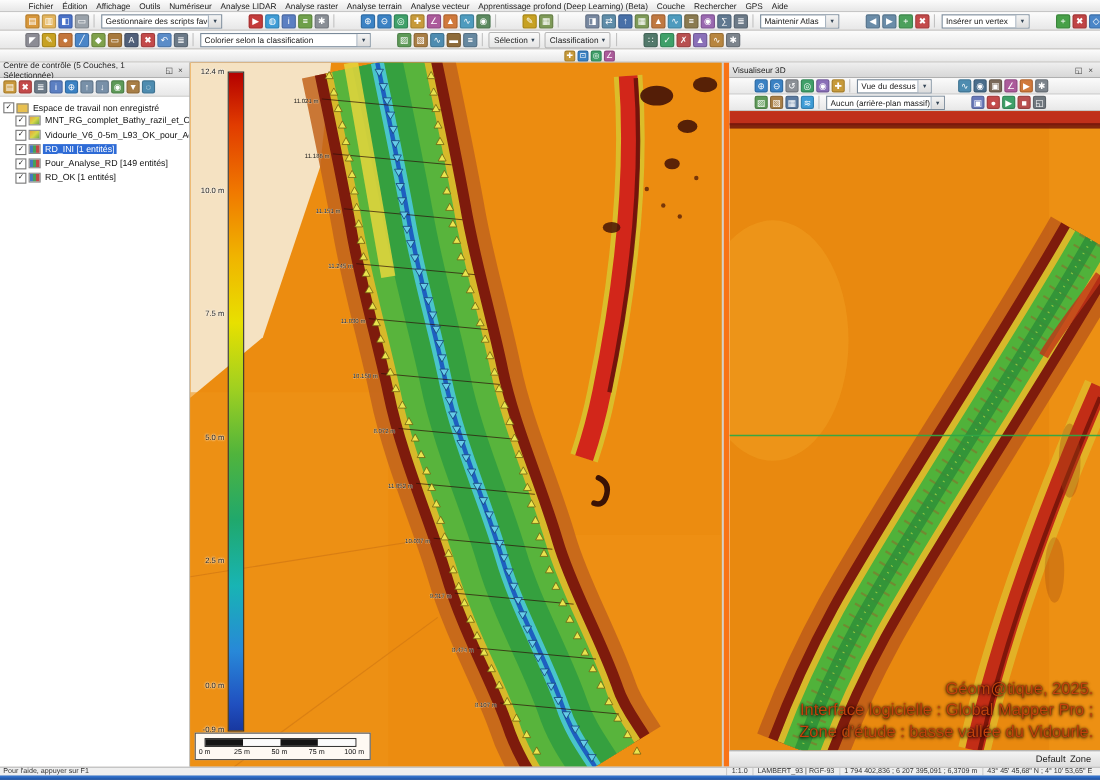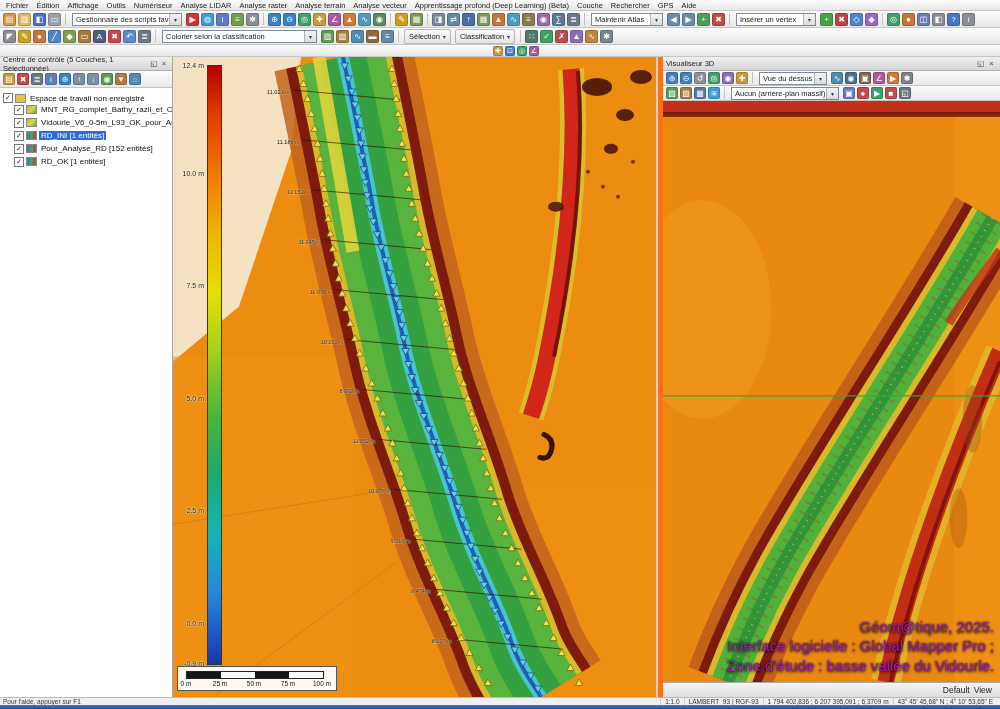--- a/index.html
+++ b/index.html
@@ -8,21 +8,21 @@
   svg text{font-family:"Liberation Sans",sans-serif;}
 
   
   .bar{position:absolute;left:0;width:1000px;background:linear-gradient(#FCFCFC,#E7E7E7);
        border-bottom:1px solid #C6C6C6;display:flex;align-items:center;box-sizing:border-box;}
   #menu-bar{top:0;height:11px;font-size:7.5px;color:#222;padding-left:2px;}
   .menu-item{padding:0 4px;white-space:nowrap;}
   #toolbar1{top:11px;height:17px;padding-left:2px;}
   #toolbar2{top:28px;height:17px;padding-left:2px;}
   #toolbar3{top:45px;height:12px;padding-left:492px;}
-  .icogrp{display:flex;align-items:center;flex:0 0 auto;}
+  .icogrp{display:flex;align-items:center;flex:0 0 auto;margin-left:20px;}
   .tbicon{width:13px;height:13px;border-radius:2px;margin:0 1px;display:flex;align-items:center;
           justify-content:center;font-size:8px;color:#fff;flex:0 0 auto;
           box-shadow:inset 0 0 0 1px rgba(0,0,0,.18);cursor:default;}
   #toolbar3 .tbicon{width:10px;height:10px;font-size:7px;}
   .sep{width:1px;height:12px;background:#C2C2C2;margin:0 3px;flex:0 0 auto;}
   .combo{height:13px;background:#fff;border:1px solid #7A8A9A;display:flex;align-items:center;
          font-size:7.5px;color:#222;padding-left:3px;margin:0 3px;flex:0 0 auto;box-sizing:border-box;}
   .combo .cl{white-space:nowrap;overflow:hidden;flex:1;}
   .combo .arr{width:11px;height:100%;background:linear-gradient(#F4F4F4,#DCDCDC);
               border-left:1px solid #A8B4C0;display:flex;align-items:center;justify-content:center;
@@ -70,21 +70,21 @@
   .scale-label{position:absolute;top:13px;font-size:6.5px;color:#111;transform:translateX(-50%);white-space:nowrap;}
 
   
   #viewer3d{position:absolute;left:658px;top:57px;width:342px;height:640px;background:#ECECEC;
             border-left:5px solid #f97316;display:flex;flex-direction:column;box-sizing:border-box;}
   .v3d-tb{height:14px;background:linear-gradient(#FBFBFB,#E8E8E8);border-bottom:1px solid #C6C6C6;
           display:flex;align-items:center;padding-left:2px;flex:0 0 auto;}
   .v3d-tb .tbicon{width:12px;height:12px;}
   #v3d-view{position:relative;flex:1;overflow:hidden;}
   #v3d-svg{position:absolute;inset:0;width:100%;height:100%;display:block;}
-  #v3d-overlay{position:absolute;right:6px;bottom:6px;text-align:right;font-size:15px;line-height:1.32;color:#a21caf;
+  #v3d-overlay{position:absolute;right:6px;bottom:6px;text-align:right;font-size:15px;line-height:1.32;color:#c2410c;
                text-shadow:0 1px 3px rgba(0,0,0,.9),0 0 2px rgba(0,0,0,.8);}
   #v3d-bottom{height:14px;background:linear-gradient(#F4F4F4,#DEDEDE);border-top:1px solid #AAA;
               display:flex;align-items:center;justify-content:flex-end;font-size:8.5px;color:#222;
               padding-right:8px;flex:0 0 auto;}
   #v3d-bottom .tab{margin-left:4px;}
 
   
   #status-bar{position:absolute;left:0;top:697px;width:1000px;height:8px;background:#EFEFEF;
               border-top:1px solid #BBB;display:flex;align-items:center;font-size:6.5px;color:#333;
               padding:0 3px;box-sizing:border-box;}
@@ -286,21 +286,21 @@
         <span class="lbl">Vidourle_V6_0-5m_L93_OK_pour_Act_remblai_</span>
       </div>
       <div class="layer-row selected">
         <span class="cbx">✓</span>
         <span class="licon vector"></span>
         <span class="lbl">RD_INI [1 entités]</span>
       </div>
       <div class="layer-row">
         <span class="cbx">✓</span>
         <span class="licon vector"></span>
-        <span class="lbl">Pour_Analyse_RD [152 entités]</span>
+        <span class="lbl">Pour_Analyse_RD [149 entités]</span>
       </div>
       <div class="layer-row">
         <span class="cbx">✓</span>
         <span class="licon vector"></span>
         <span class="lbl">RD_OK [1 entités]</span>
       </div>
     </div>
 </div>
 
 <div id="map-view">
@@ -622,21 +622,21 @@
       <line x1="0" y1="297" x2="342" y2="297" stroke="#2FA845" stroke-width="1.3" opacity="0.95"></line>
     </svg>
     <div id="v3d-overlay">
         <div class="ov-line">Géom@tique, 2025.</div>
         <div class="ov-line">Interface logicielle : Global Mapper Pro ;</div>
         <div class="ov-line">Zone d’étude : basse vallée du Vidourle.</div>
       </div>
   </div>
   <div id="v3d-bottom">
     <span class="tab">Default</span>
-    <span class="tab">View</span>
+    <span class="tab">Zone</span>
   </div>
 </div>
 
 <div id="status-bar">
   <span>Pour l'aide, appuyer sur F1</span>
   <span class="fill"></span>
   <span id="status-segs" class="icogrp">
       <span class="seg">1:1.0</span>
       <span class="seg">LAMBERT_93 | RGF-93</span>
       <span class="seg">1 794 402,836 ; 6 207 395,091 ; 6,3709 m</span>

